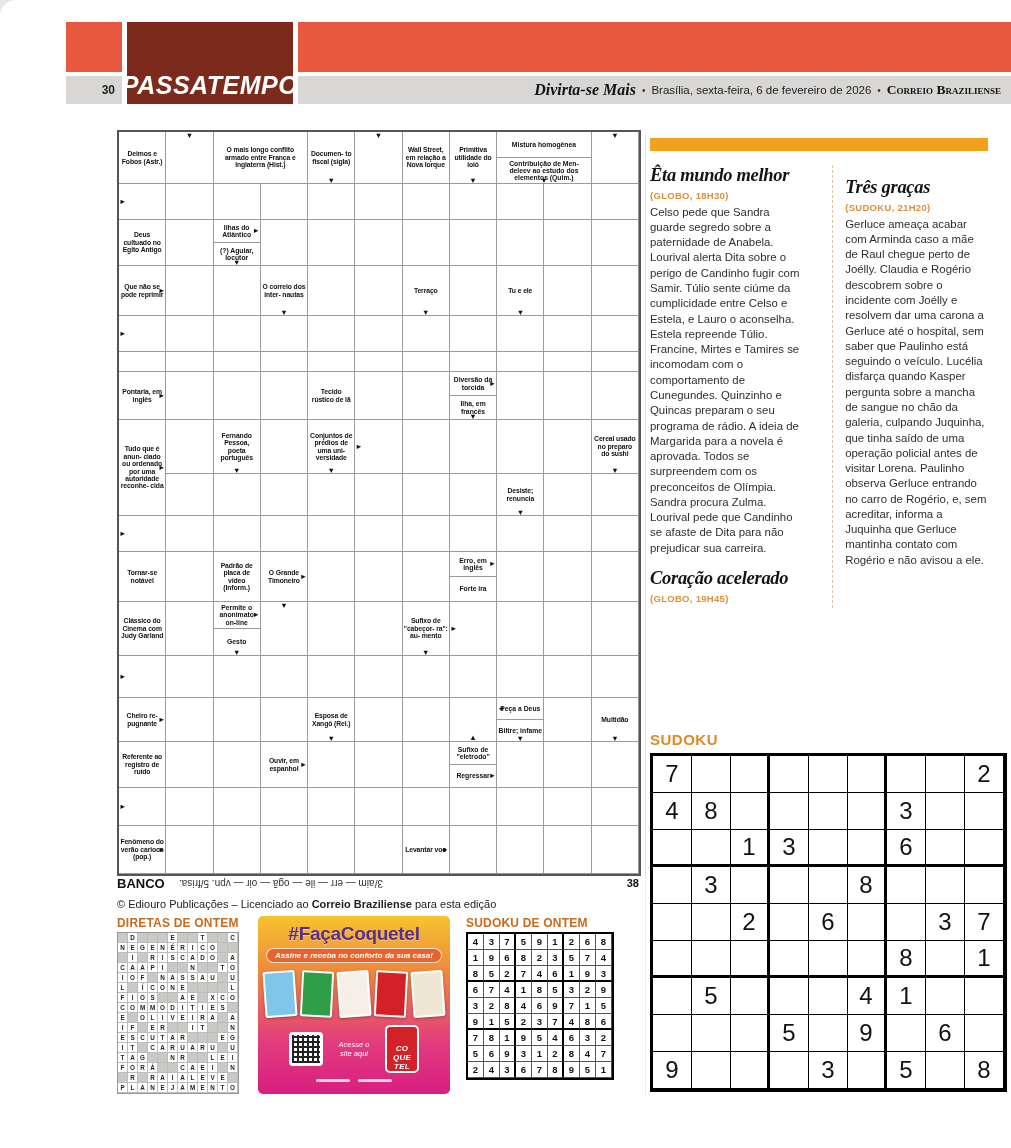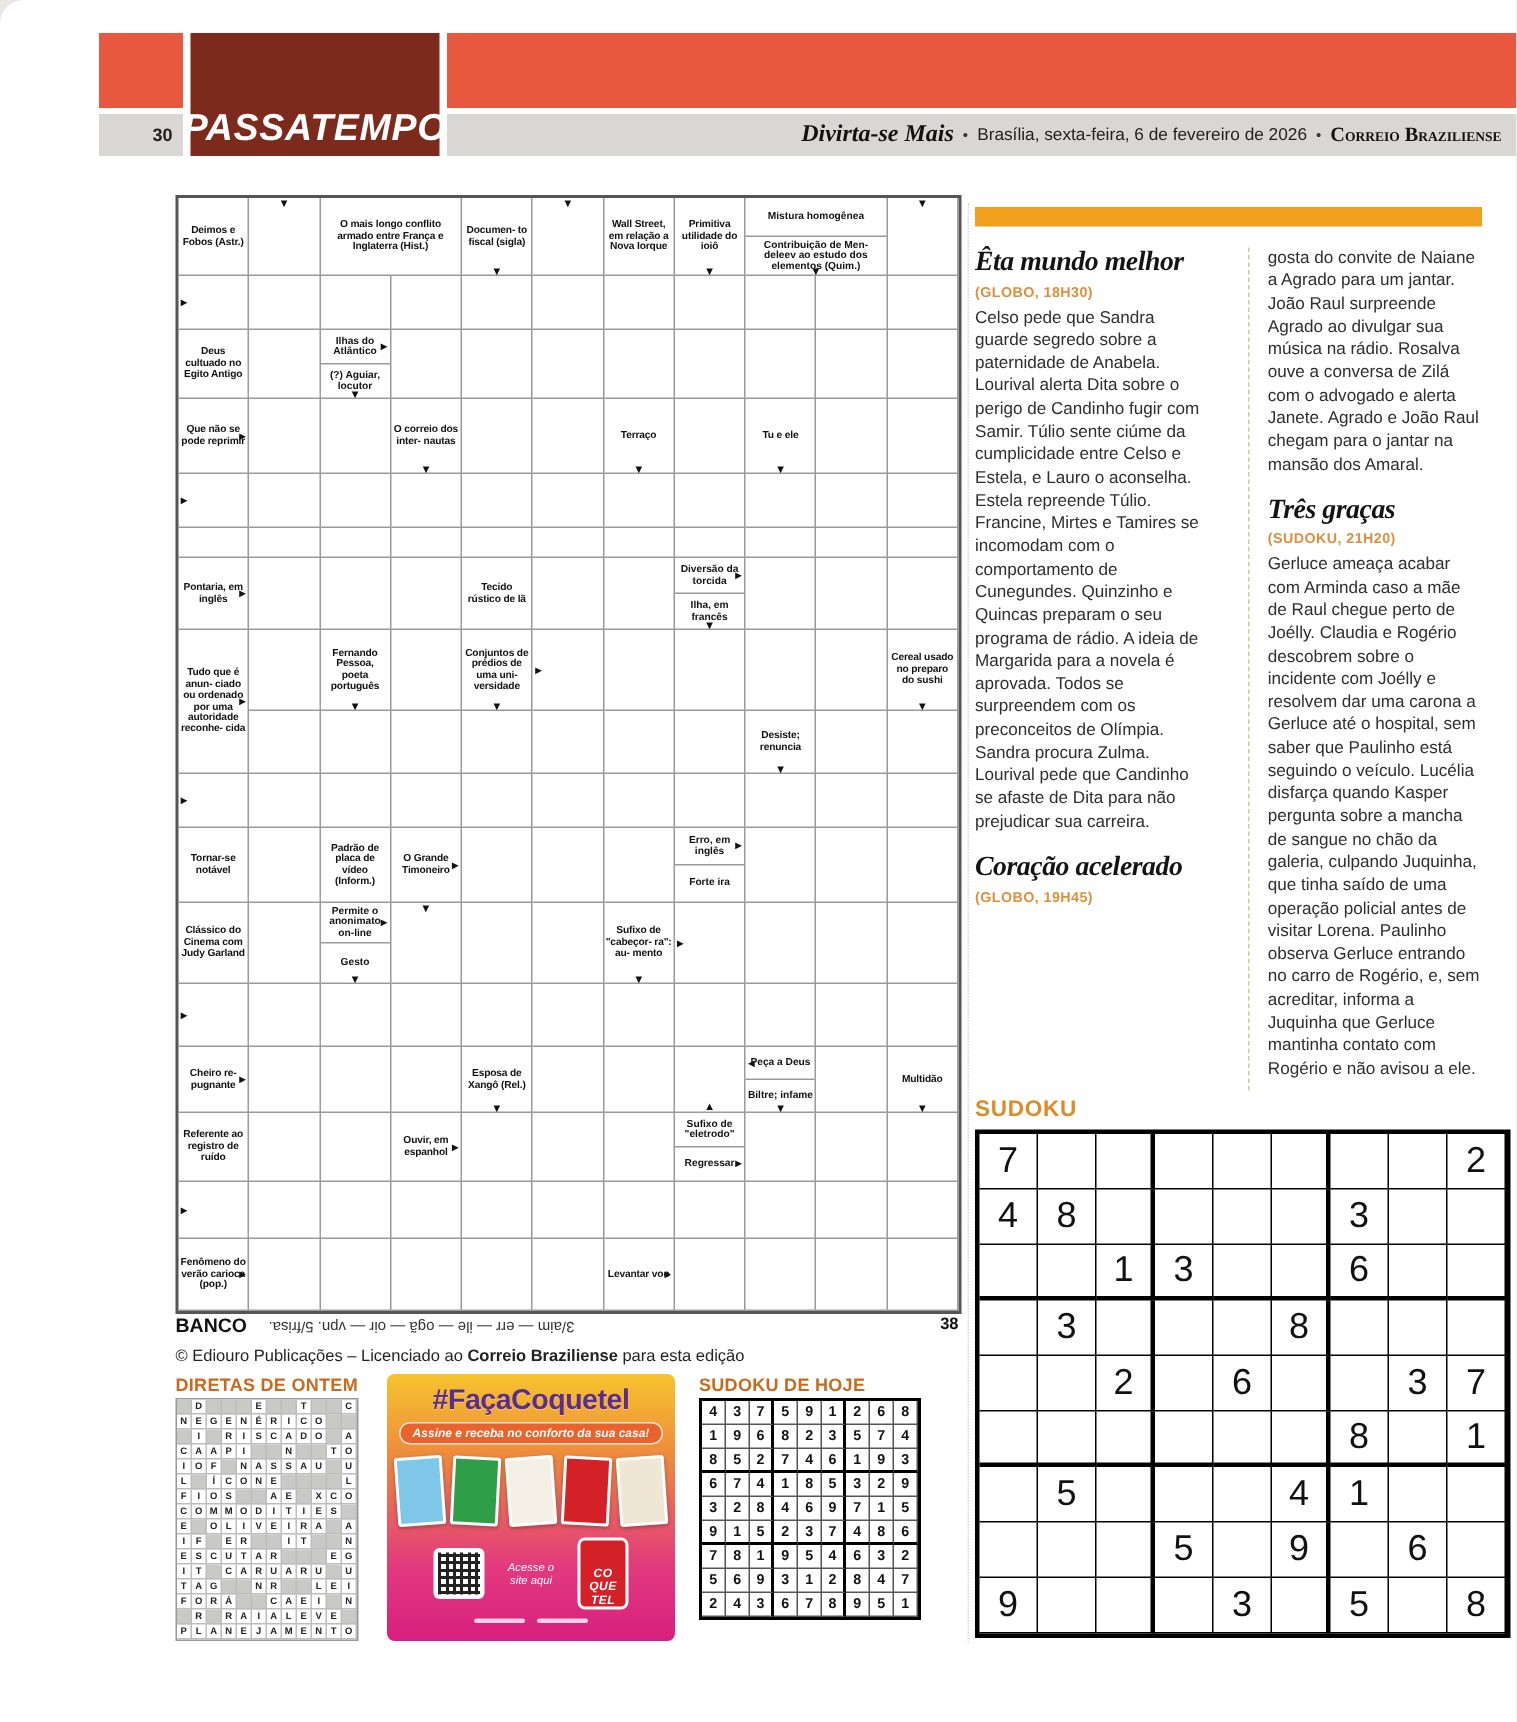--- a/index.html
+++ b/index.html
@@ -710,21 +710,21 @@
           <span>QUE</span>
           <span>TEL</span>
         </div>
     </div>
     <div class="ad-handles">
         <i></i>
         <i></i>
       </div>
   </div>
 
-  <div id="ysud-title" class="abs sec-title">SUDOKU DE HOJE</div>
+  <div id="ysud-title" class="abs sec-title">SUDOKU DE ONTEM</div>
   <div id="ysud" class="abs">
       <div class="sc">4</div>
       <div class="sc">3</div>
       <div class="sc thR">7</div>
       <div class="sc">5</div>
       <div class="sc">9</div>
       <div class="sc thR">1</div>
       <div class="sc">2</div>
       <div class="sc">6</div>
       <div class="sc">8</div>
@@ -807,21 +807,20 @@
     <div class="nov-bar"></div>
     <div class="nov-cols">
         <div class="nov-col">
           <div class="nov-title first">Êta mundo melhor</div>
           <div class="nov-channel">(GLOBO, 18H30)</div>
           <p class="nov-text">Celso pede que Sandra guarde segredo sobre a paternidade de Anabela. Lourival alerta Dita sobre o perigo de Candinho fugir com Samir. Túlio sente ciúme da cumplicidade entre Celso e Estela, e Lauro o aconselha. Estela repreende Túlio. Francine, Mirtes e Tamires se incomodam com o comportamento de Cunegundes. Quinzinho e Quincas preparam o seu programa de rádio. A ideia de Margarida para a novela é aprovada. Todos se surpreendem com os preconceitos de Olímpia. Sandra procura Zulma. Lourival pede que Candinho se afaste de Dita para não prejudicar sua carreira.</p>
           <div class="nov-title">Coração acelerado</div>
           <div class="nov-channel">(GLOBO, 19H45)</div>
         </div>
         <div class="nov-col">
-          <p class="nov-text">gosta do convite de Naiane a Agrado para um jantar. João Raul surpreende Agrado ao divulgar sua música na rádio. Rosalva ouve a conversa de Zilá com o advogado e alerta Janete. Agrado e João Raul chegam para o jantar na mansão dos Amaral.</p>
           <div class="nov-title">Três graças</div>
           <div class="nov-channel">(SUDOKU, 21H20)</div>
           <p class="nov-text">Gerluce ameaça acabar com Arminda caso a mãe de Raul chegue perto de Joélly. Claudia e Rogério descobrem sobre o incidente com Joélly e resolvem dar uma carona a Gerluce até o hospital, sem saber que Paulinho está seguindo o veículo. Lucélia disfarça quando Kasper pergunta sobre a mancha de sangue no chão da galeria, culpando Juquinha, que tinha saído de uma operação policial antes de visitar Lorena. Paulinho observa Gerluce entrando no carro de Rogério, e, sem acreditar, informa a Juquinha que Gerluce mantinha contato com Rogério e não avisou a ele.</p>
         </div>
       </div>
   </div>
 
   <div id="sud-title" class="abs">SUDOKU</div>
   <div id="sud" class="abs">
       <div class="sc">7</div>

